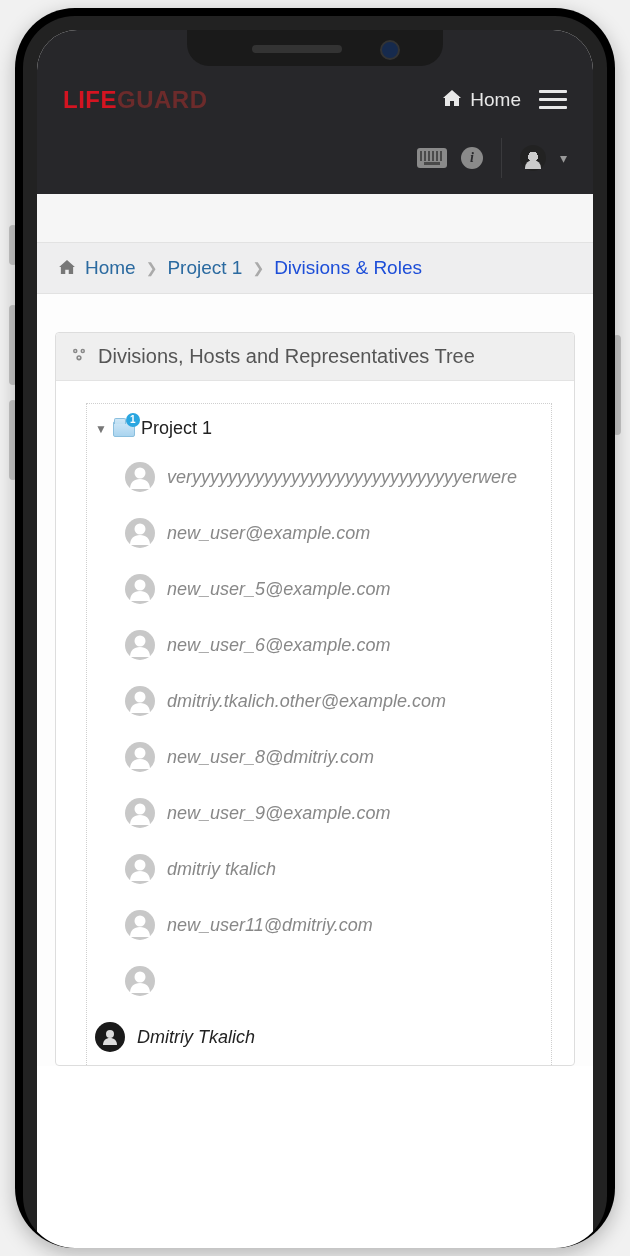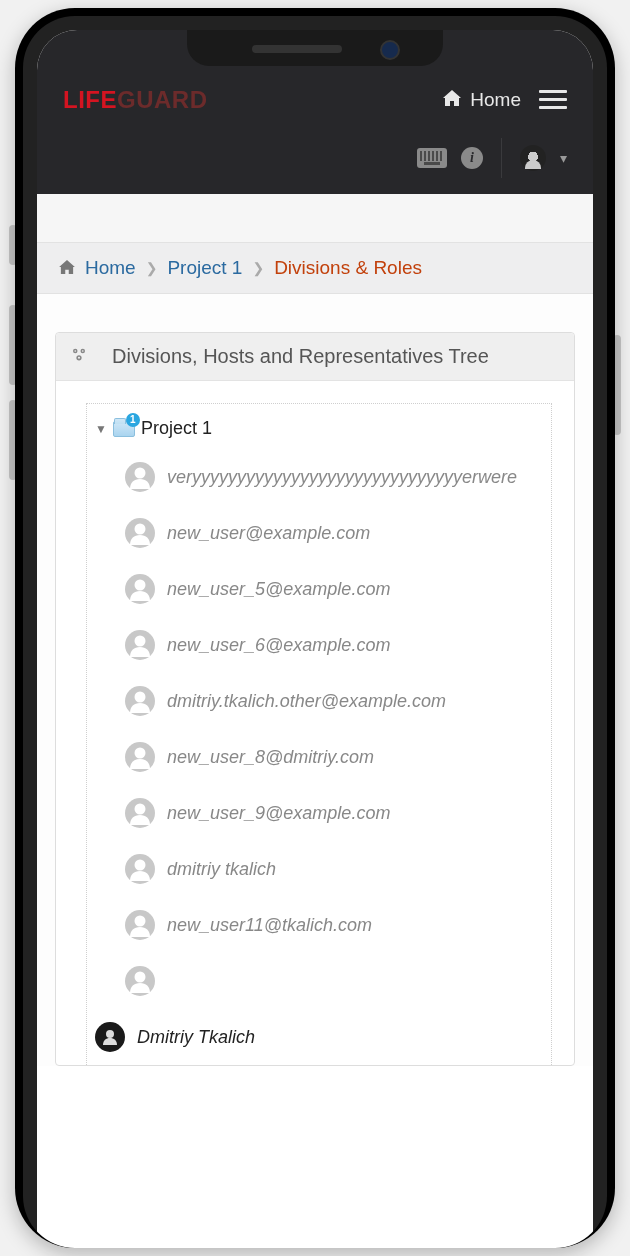--- a/index.html
+++ b/index.html
@@ -60,26 +60,26 @@
   .chev-sm { color: #999; font-size: 14px; }
 
   .strip { background: #f6f6f6; height: 48px; }
 
   .crumbs {
     background: #eeeeef; border-top: 1px solid #e2e2e2; border-bottom: 1px solid #e2e2e2;
     padding: 14px 22px; font-size: 19px; display: flex; align-items: center; gap: 10px; color: #555;
   }
   .crumbs a { color: #2b6aa0; text-decoration: none; }
   .crumbs .sep { color: #aaa; font-size: 14px; }
-  .crumbs .leaf { color: #c2410c; }
+  .crumbs .leaf { color: #1d4ed8; }
   .home-ico { color: #777; }
 
   .content-area { padding: 38px 18px 0 18px; background: #fdfdfd; }
   .panel { border: 1px solid #ddd; border-radius: 4px; background: #fff; }
-  .panel-hdr { background: #efefef; border-bottom: 1px solid #e3e3e3; padding: 12px 14px; font-size: 20px; color: #555; display: flex; align-items: center; gap: 24px; border-radius: 4px 4px 0 0; }
+  .panel-hdr { background: #efefef; border-bottom: 1px solid #e3e3e3; padding: 12px 14px; font-size: 20px; color: #555; display: flex; align-items: center; gap: 10px; border-radius: 4px 4px 0 0; }
   .cogs { color: #888; font-size: 17px; }
 
   .tree-wrap { padding: 22px 22px 0 30px; }
   .tree-box { border: 1px dotted #cfcfcf; border-bottom: 0; padding: 10px 8px 0 8px; overflow: hidden; }
   .tree-root { display: flex; align-items: center; gap: 6px; font-size: 18px; color: #222; padding: 4px 0 10px 0; }
   .caret { color: #777; font-size: 12px; }
   .folder-ico { position: relative; width: 22px; height: 16px; background: linear-gradient(#cfe7f7,#a9d4ef); border: 1px solid #8bbfde; border-radius: 2px; }
   .folder-ico::before { content: ""; position: absolute; top: -4px; left: 0; width: 10px; height: 5px; background: linear-gradient(#cfe7f7,#bfe0f3); border: 1px solid #8bbfde; border-bottom: 0; border-radius: 2px 2px 0 0; }
   .folder-badge { position: absolute; right: -6px; top: -9px; width: 14px; height: 14px; border-radius: 50%; background: #2aa6e0; color: #fff; font-size: 10px; font-weight: bold; display: flex; align-items: center; justify-content: center; }
 
@@ -221,21 +221,21 @@
                     <div class="tree-item">
                       <span class="avatar-gray"><svg viewBox="0 0 30 30">
                           <use href="#avatar-silhouette"></use>
                         </svg></span>
                       <span>dmitriy tkalich</span>
                     </div>
                     <div class="tree-item">
                       <span class="avatar-gray"><svg viewBox="0 0 30 30">
                           <use href="#avatar-silhouette"></use>
                         </svg></span>
-                      <span>new_user11@tkalich.com</span>
+                      <span>new_user11@dmitriy.com</span>
                     </div>
                     <div class="tree-item">
                       <span class="avatar-gray"><svg viewBox="0 0 30 30">
                           <use href="#avatar-silhouette"></use>
                         </svg></span>
                     </div>
                     <div class="tree-item dark">
                       <span class="avatar-dark">
                         <svg viewBox="0 0 18 18">
                           <use href="#avatar-dark-inner"></use>

